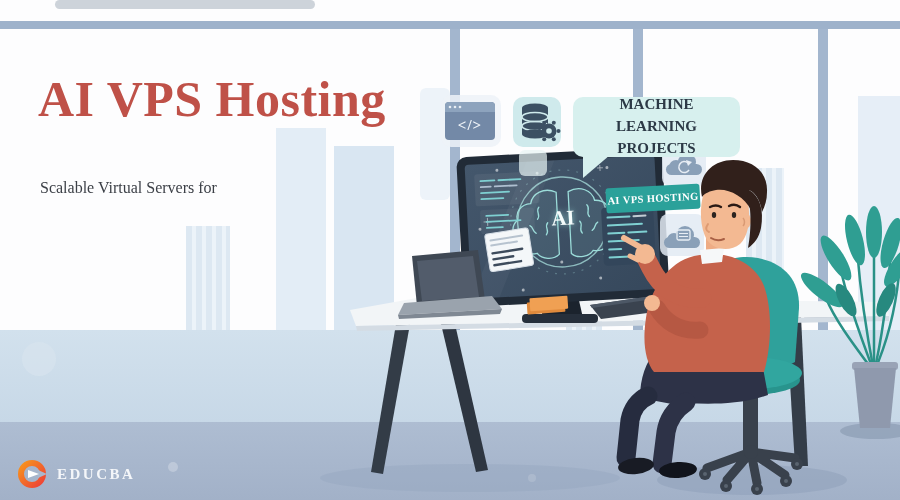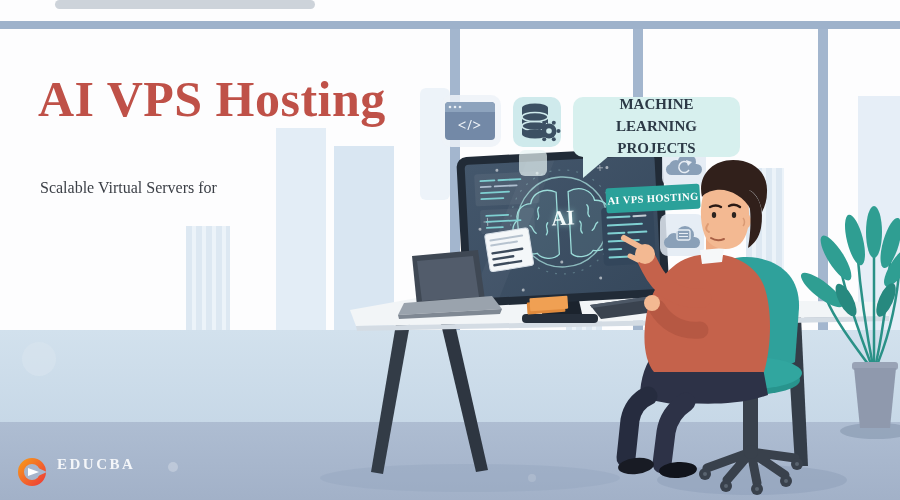--- a/index.html
+++ b/index.html
@@ -31,21 +31,21 @@
          display:flex;align-items:center;justify-content:center;color:#fff;font-size:10.5px;
          font-weight:bold;letter-spacing:.4px;transform:rotate(-3deg);z-index:5;}
   
   .ai-label{left:544px;top:203px;width:38px;height:30px;display:flex;align-items:center;
          justify-content:center;color:#f4fbfb;font-size:21px;font-weight:bold;
          transform:rotate(-3deg);z-index:5;text-shadow:0 0 6px rgba(160,230,228,.8);}
   .code-glyph{left:447px;top:110px;width:46px;height:30px;display:flex;align-items:center;
          justify-content:center;color:#f2f6fa;font-size:15px;font-weight:bold;
          letter-spacing:1px;z-index:5;}
   
-  .logo{left:16px;top:456px;height:36px;display:flex;gap:9px;z-index:6;}
+  .logo{left:16px;top:456px;height:36px;display:flex;align-items:center;gap:9px;z-index:6;}
   .logo .brand{color:#f4f6f9;font-size:15px;font-weight:600;letter-spacing:2.5px;}
   svg.scene{position:absolute;left:0;top:0;z-index:3;}
 </style>
 </head>
 <body>
 
 <div class="stage">
 
   <div class="abs ceil-blur"></div>
   <div class="abs topbar"></div>

